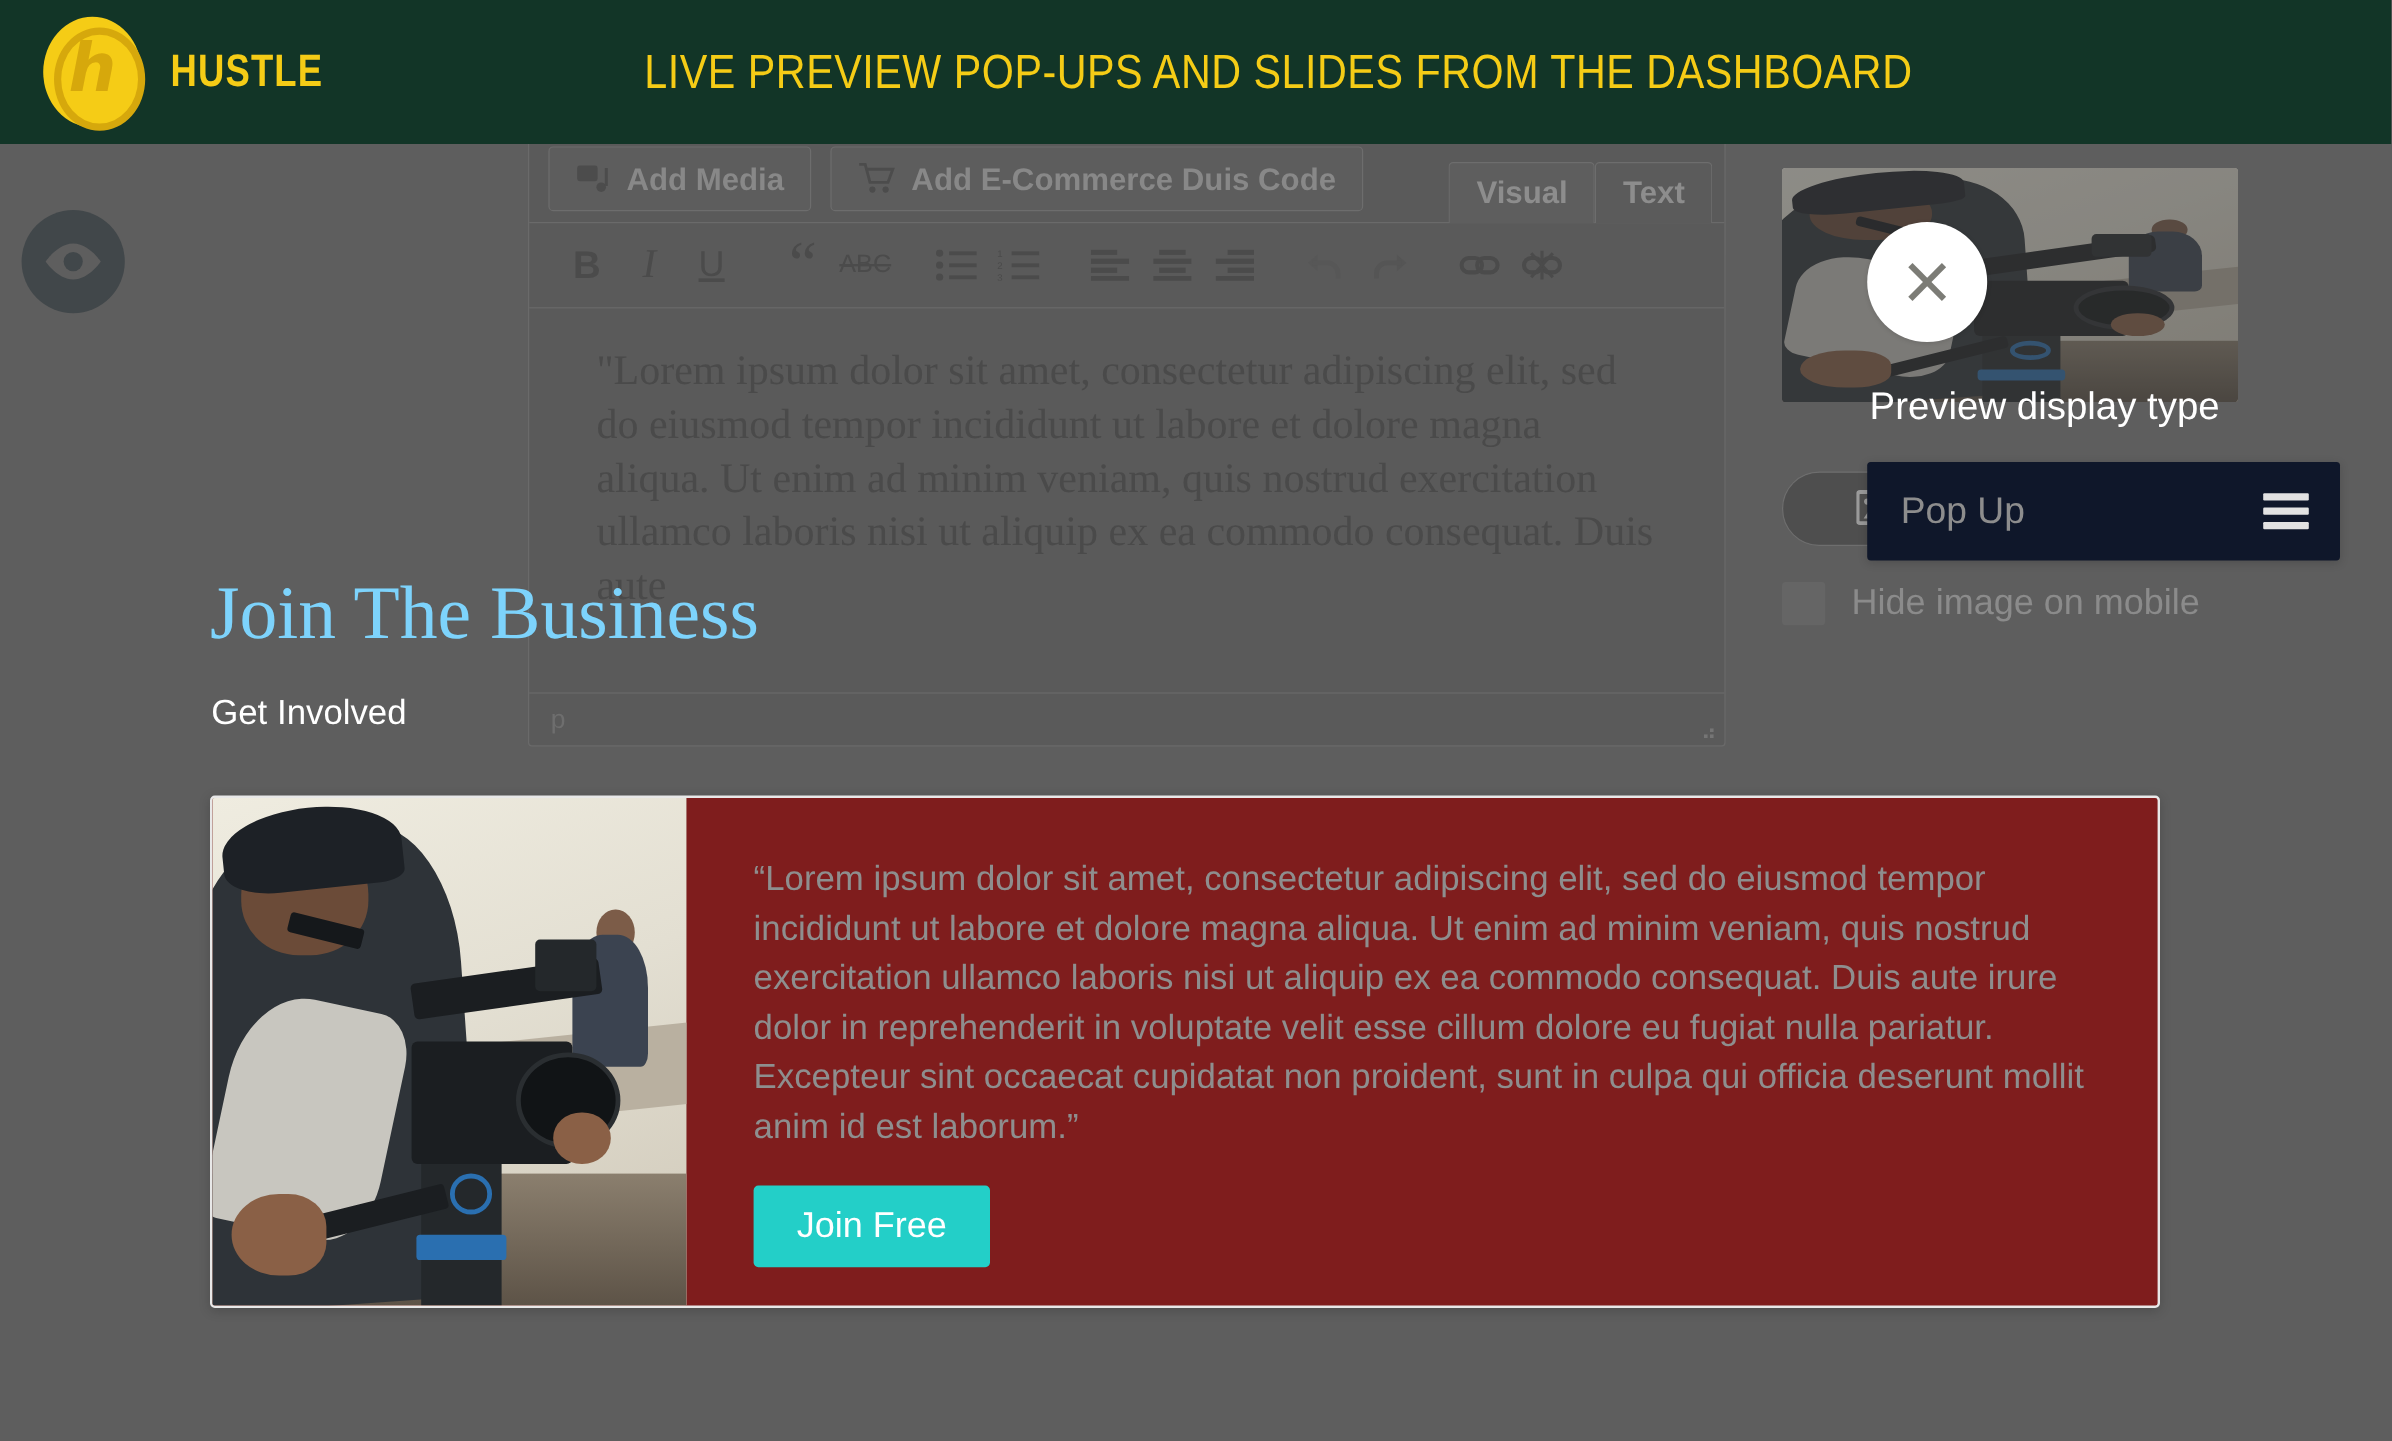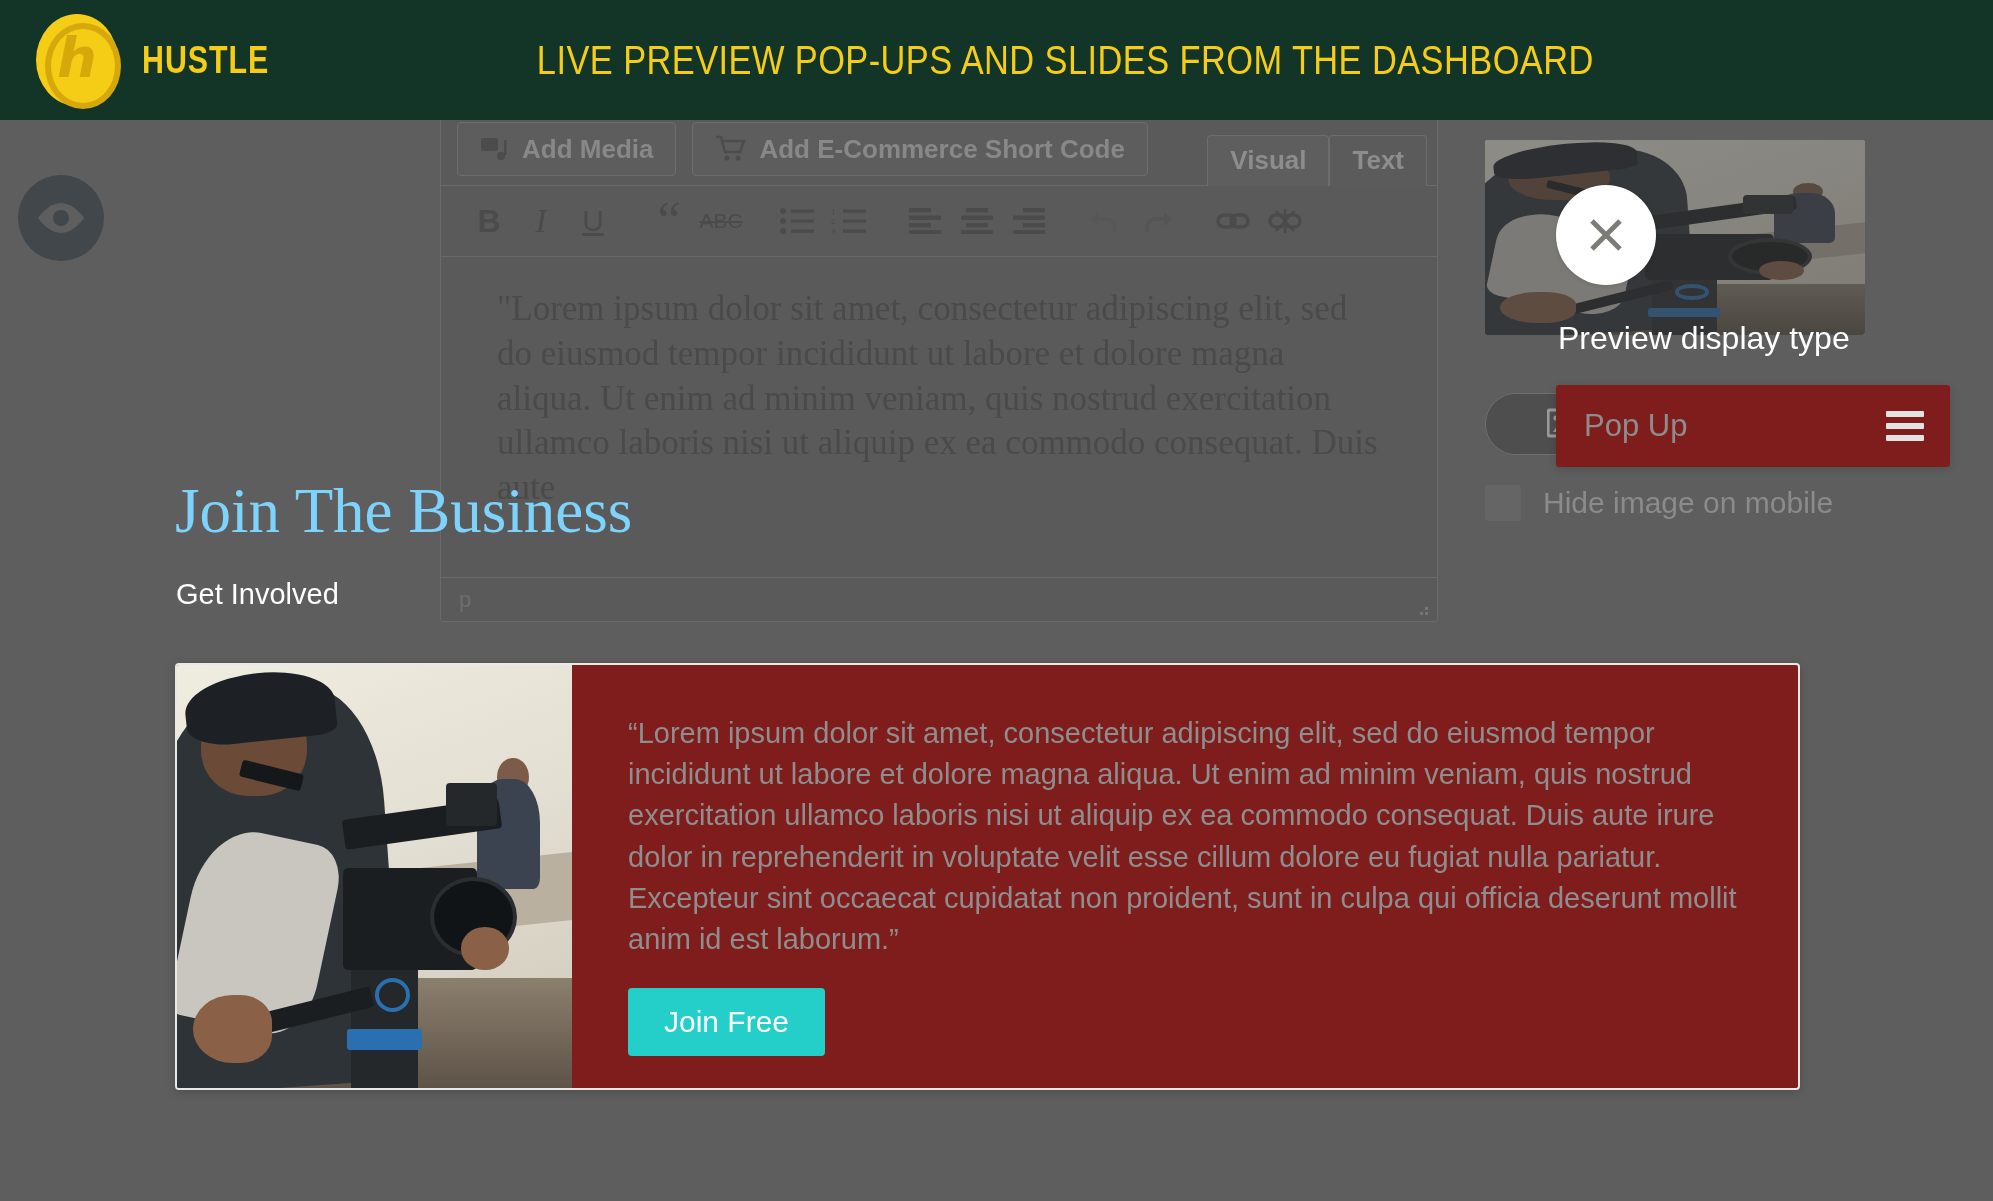--- a/index.html
+++ b/index.html
@@ -335,21 +335,21 @@
     left: 1558px; top: 320px;
     color: #ffffff;
     font-size: 32px;
     z-index: 40;
     white-space: nowrap;
   }
   .select-box {
     position: absolute;
     left: 1556px; top: 385px;
     width: 394px; height: 82px;
-    background: #7f1d1d;
+    background: #0f172a;
     border-radius: 3px;
     display: flex;
     align-items: center;
     justify-content: space-between;
     padding: 0 26px 0 28px;
     z-index: 40;
     box-shadow: 0 2px 8px rgba(0,0,0,.16);
   }
   .select-value {
     color: #8d8d8d;
@@ -424,21 +424,21 @@
             <rect x="24" y="6" width="2.5" height="15" fill="#4c4c4c"></rect>
           </svg>
           <span>Add Media</span>
         </div>
         <div class="ed-btn">
           <svg width="32" height="28" viewBox="0 0 32 28">
             <path d="M1 2h5l4 15h15l4-11H8" fill="none" stroke="#4c4c4c" stroke-width="2.4"></path>
             <circle cx="12" cy="23" r="2.6" fill="#4c4c4c"></circle>
             <circle cx="23" cy="23" r="2.6" fill="#4c4c4c"></circle>
           </svg>
-          <span>Add E-Commerce Short Code</span>
+          <span>Add E-Commerce Duis Code</span>
         </div>
 
         <div class="tabs">
           <div class="tab active">Visual</div>
           <div class="tab">Text</div>
         </div>
       </div>
 
       <div class="format-bar">
         <div class="fmt">

